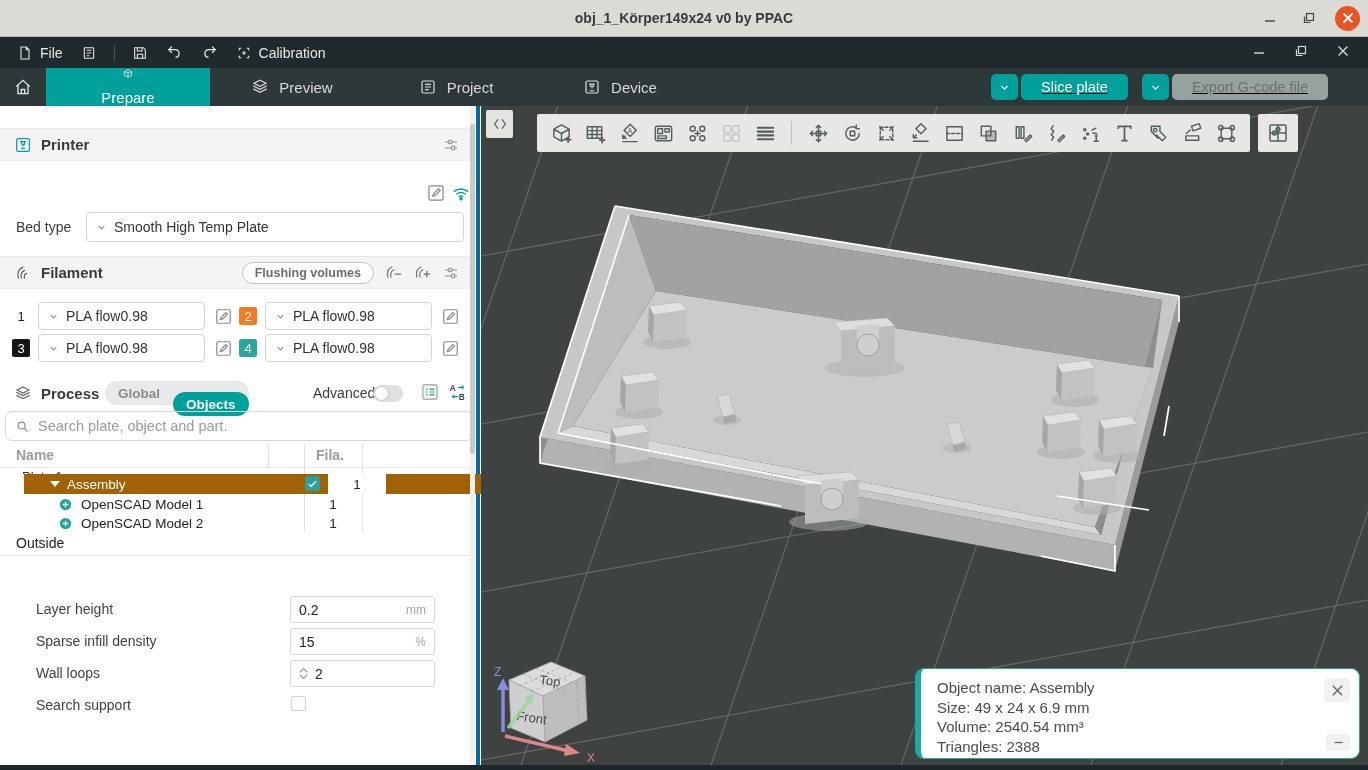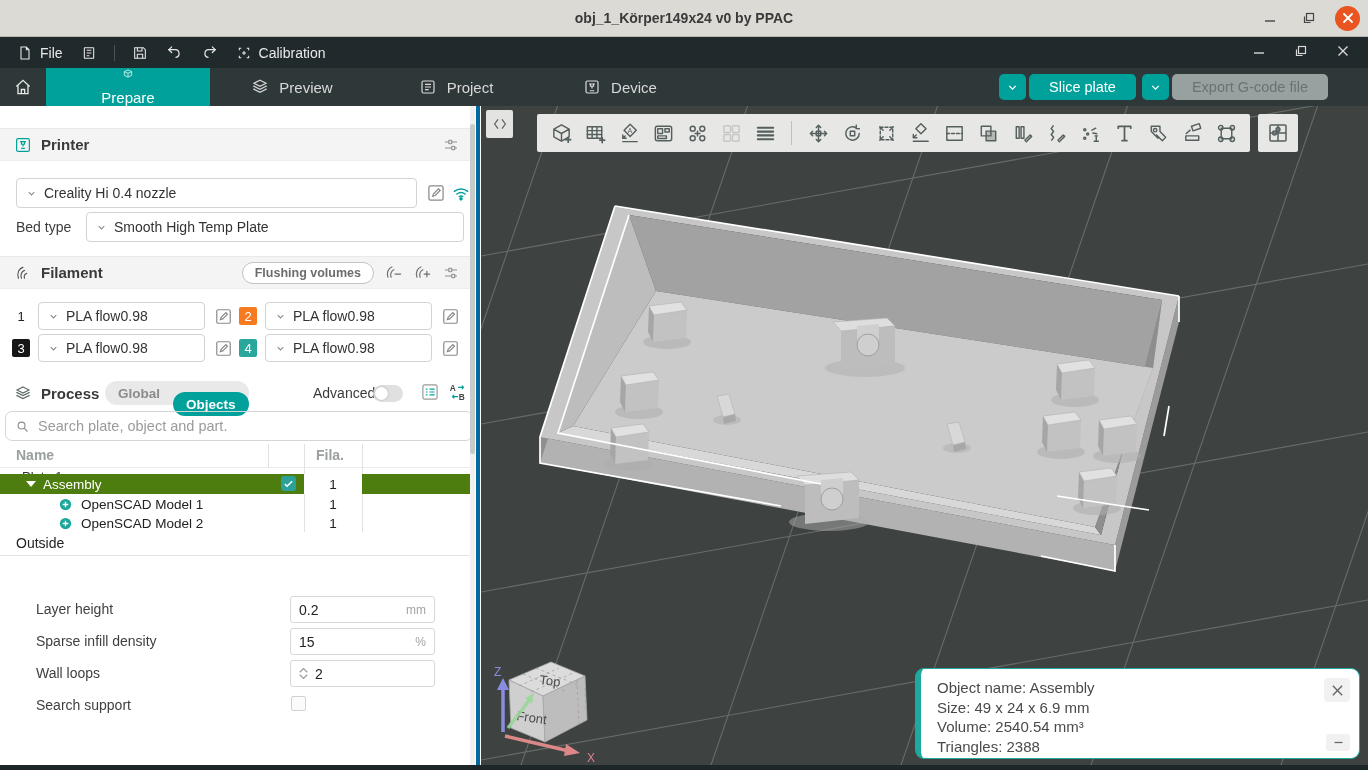--- a/index.html
+++ b/index.html
@@ -20,21 +20,21 @@
   .mitem { display:flex; align-items:center; gap:7px; padding:0 9px; height:100%; }
   .micon { display:flex; align-items:center; }
   .msep { width:1px; height:16px; background:#4a5456; margin:0 8px; }
   .mb-controls { margin-left:auto; display:flex; gap:28px; align-items:center; color:#d8d8d8; padding-right:10px; }
 
   
   .navbar { position:absolute; left:0; top:68px; width:100%; height:38px; background:#2e3839; display:flex; align-items:stretch; }
   .nav-home { width:46px; display:flex; align-items:center; justify-content:center; }
   .nav-tab { display:flex; align-items:center; justify-content:center; gap:10px; color:#d9d9d9; font-size:15px; width:164px; }
   .nav-tab.active { background:#00a19a; color:#fff;flex-direction:column; }
-  .nav-actions { margin-left:auto; display:flex; align-items:center; gap:6px; padding-right:40px; }
+  .nav-actions { margin-left:auto; display:flex; align-items:center; gap:14px; padding-right:40px;text-decoration:underline; }
   .split { display:flex; gap:3px; }
   .chev-btn { width:27px; height:26px; background:#00a19a; border-radius:5px; display:flex; align-items:center; justify-content:center; }
   .main-btn { height:26px; border-radius:5px; padding:0 20px; display:flex; align-items:center; font-size:14.5px; }
   .main-btn.slice { background:#00a19a; color:#fff; }
   .main-btn.export { background:#97a19f; color:#69736f; }
 
   
   .panel { position:absolute; left:0; top:106px; width:480px; height:659px; background:#fff;
     border-right:4px solid #0369a1; font-size:14px; color:#3c3c3c; }
   .sechdr { position:absolute; left:0; width:474px; height:33px; background:#f4f4f4;
@@ -60,21 +60,21 @@
   .searchbox { position:absolute; left:5px; top:305px; width:468px; height:30px; border:1px solid #d6d6d6; border-radius:7px;
     display:flex; align-items:center; padding:0 9px; gap:8px; }
   .searchbox input { border:none; outline:none; flex:1; font-size:14.5px; color:#333; font-family:inherit; }
   .searchbox input::placeholder { color:#9b9b9b; }
   .thead { position:absolute; left:0; top:338px; width:474px; height:24px; border-bottom:1px solid #ececec;
     font-weight:bold; color:#9a9f9f; font-size:14px; }
   .colline { position:absolute; width:1px; background:#e2e2e2; }
   .partialrow { position:absolute; left:0; top:362px; width:474px; height:6px; overflow:hidden; }
   .partialrow span { display:block; margin:1px 0 0 22px; font-size:13px; color:#333; }
   .trow { position:absolute; left:0; width:474px; height:20px; display:flex; align-items:center; font-size:13.5px; color:#222; }
-  .trow.sel { background:#4d7c0f; color:#fff; }
+  .trow.sel { background:#a16207; color:#fff;margin-left:24px; }
   .tri-down { width:0; height:0; border-left:5px solid transparent; border-right:5px solid transparent; border-top:6px solid #fff; margin:0 7px 0 26px; }
   .fila-cell { position:absolute; left:304px; top:0; width:58px; height:100%; background:#fff; color:#222; display:flex; align-items:center; justify-content:center; }
   .checkbox { position:absolute; left:281px; top:2px; width:15px; height:15px; background:#2ba199; border-radius:3px; display:flex; align-items:center; justify-content:center; }
   .plus-ic { margin:0 8px 0 58px; display:flex; }
   .fila-val { position:absolute; left:304px; width:58px; text-align:center; }
   .outside { position:absolute; left:16px; top:429px; font-size:14px; color:#222; }
   .pdivider { position:absolute; left:0; top:449px; width:474px; height:1px; background:#e4e4e4; }
   .ptabs { position:absolute; left:16px; top:455px; width:458px; height:24px; display:flex; gap:21px; font-size:14.5px; color:#8f8f8f; white-space:nowrap; overflow:hidden; }
   .ptab.active { color:#1d1d1d; font-weight:bold; position:relative; }
   .ptab.active::after { content:""; position:absolute; left:0; right:0; bottom:-4px; height:3px; background:#00a19a; border-radius:2px; }
@@ -260,26 +260,20 @@
           <path d="M8 7.5h8M10 7.5v3.5h4V7.5M12 11v3M9.5 16.5h5"></path>
         </svg>
       <span>Printer</span>
       <span class="right">
         <svg width="18" height="18" viewBox="0 0 24 24" fill="none" stroke="#8b8b8b" stroke-width="1.5">
             <path d="M4 8h5M13 8h7M4 16h9M17 16h3"></path>
             <rect x="9" y="5.7" width="4" height="4.6" rx="1"></rect>
             <rect x="13" y="13.7" width="4" height="4.6" rx="1"></rect>
           </svg>
       </span>
-    </div>
-    <div class="selectbox" style="left:16px; top:72px; width:401px">
-      <svg width="11" height="11" viewBox="0 0 24 24" fill="none" stroke="#8a8a8a" stroke-width="2.4">
-          <path d="M6 9l6 6 6-6"></path>
-        </svg>
-      <span>Creality Hi 0.4 nozzle</span>
     </div>
     <span class="iconbtn" style="left:424px; top:75px">
       <svg width="20" height="20" viewBox="0 0 24 24" fill="none" stroke="#8a8a8a" stroke-width="1.5">
           <rect x="3.5" y="3.5" width="17" height="17" rx="2"></rect>
           <path d="M8 16l1-3 6-6 2 2-6 6-3 1z"></path>
         </svg>
       </span>
     <span class="iconbtn" style="left:449px; top:75px">
       <svg width="20" height="20" viewBox="0 0 24 24" fill="none" stroke="#00a19a" stroke-width="1.7" stroke-linecap="round">
           <path d="M4 10a12.5 12.5 0 0 1 16 0M7 13.2a8.5 8.5 0 0 1 10 0M9.8 16.2a4.5 4.5 0 0 1 4.4 0"></path>

